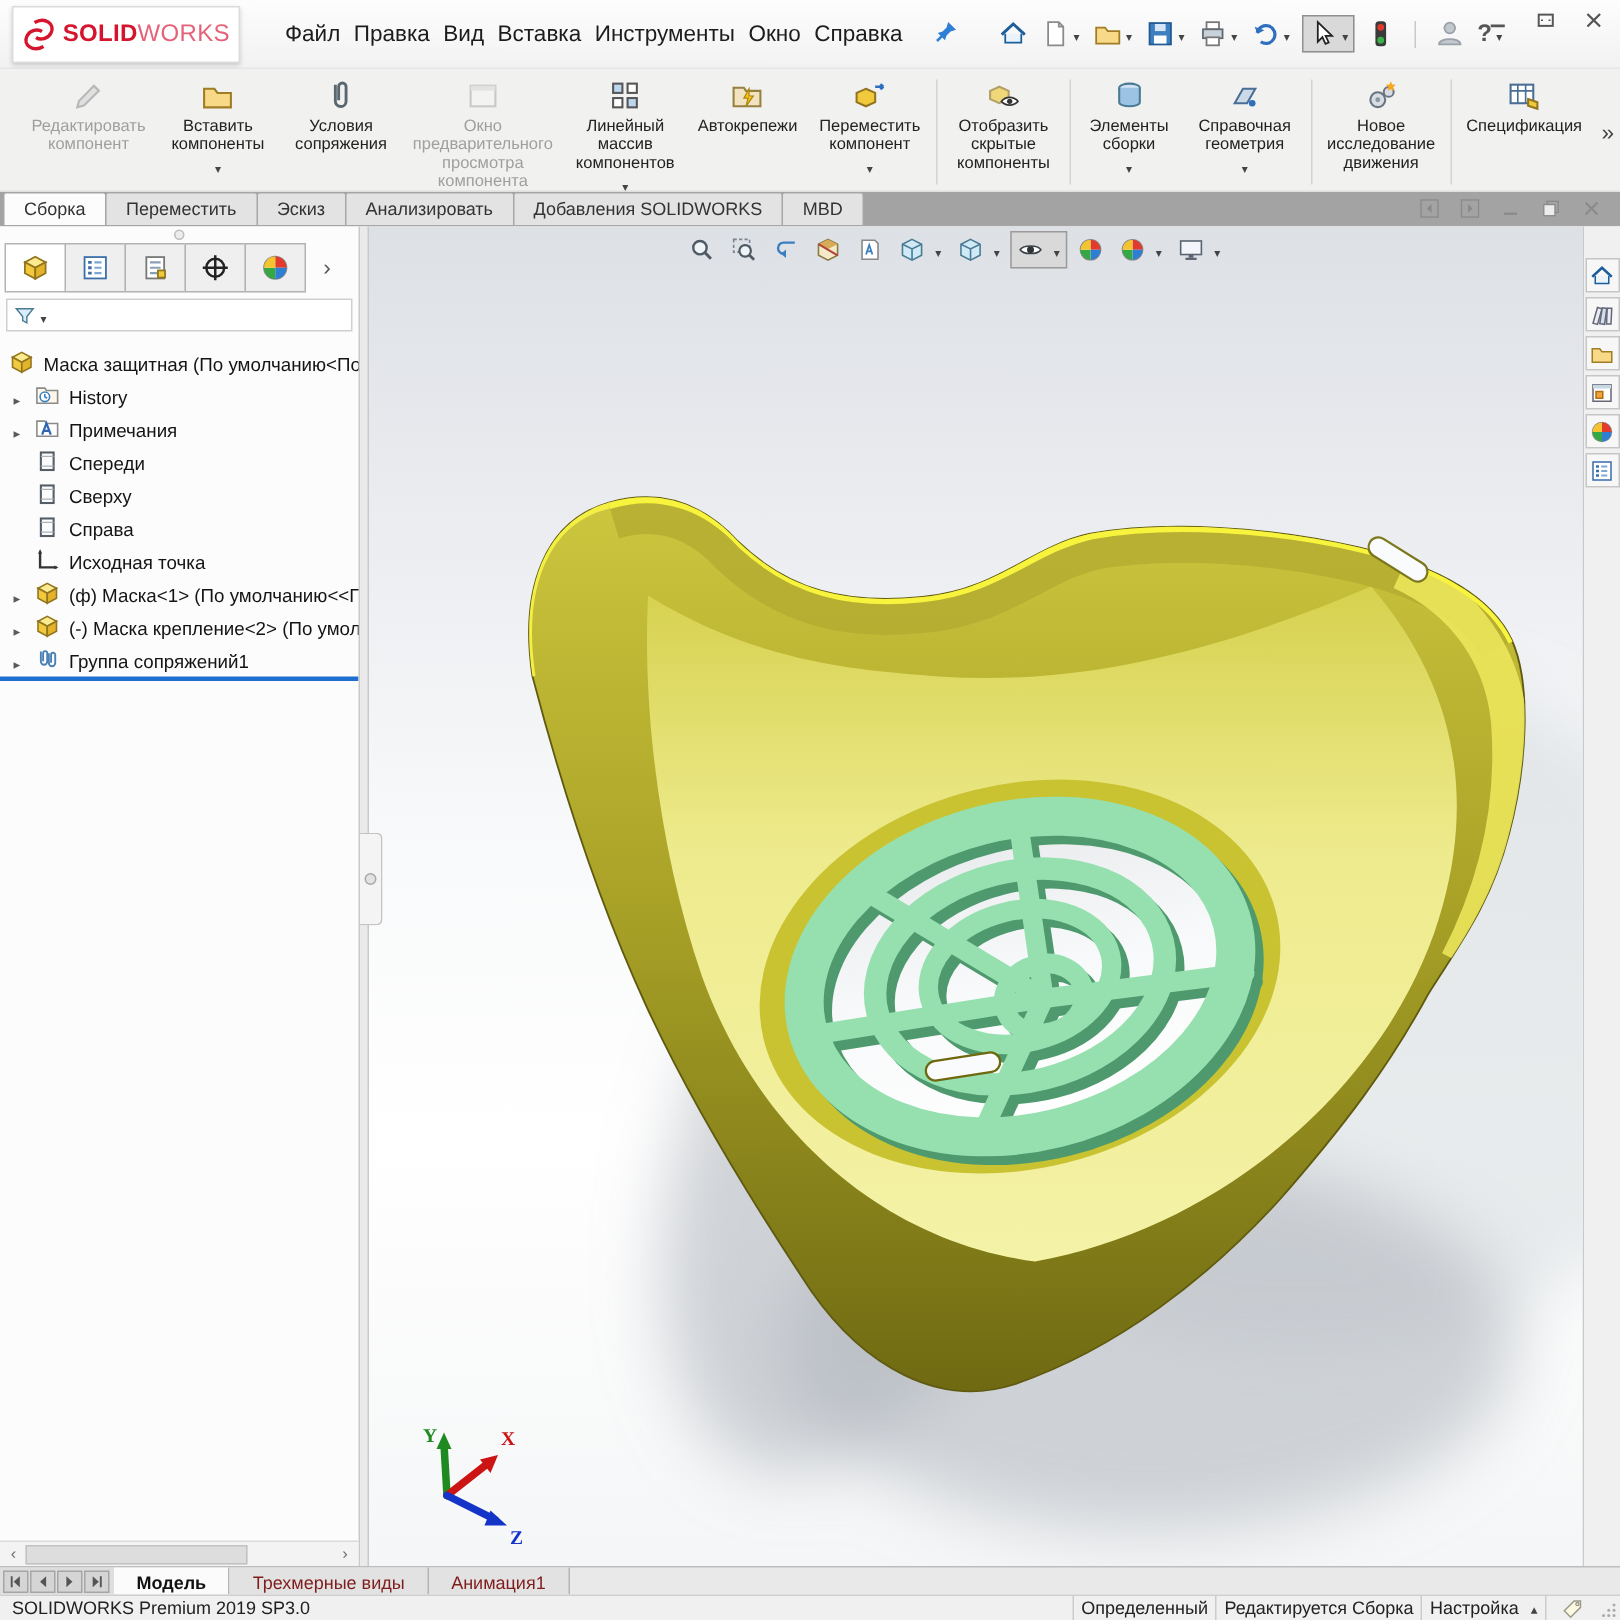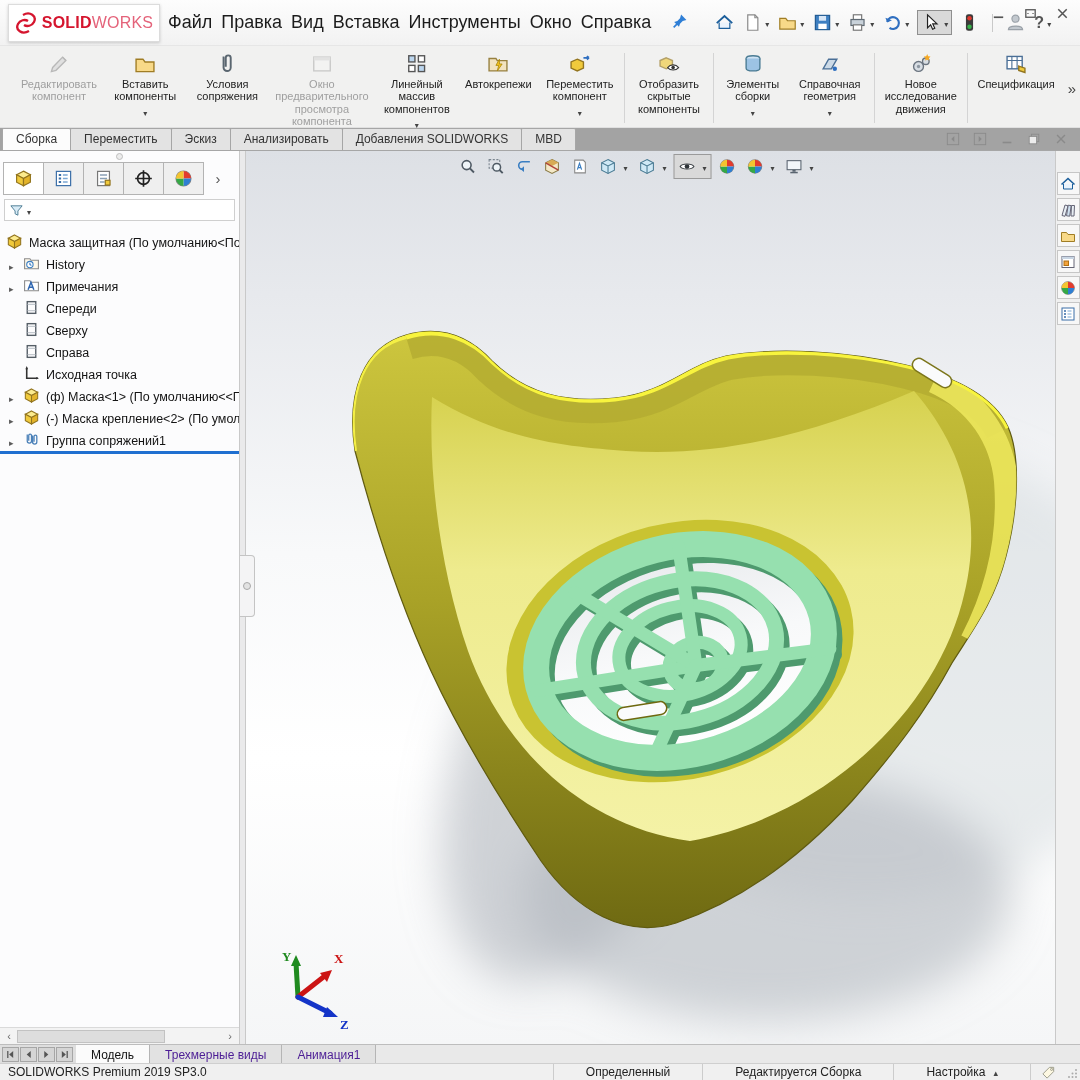--- a/index.html
+++ b/index.html
@@ -5,21 +5,21 @@
   *{box-sizing:border-box;margin:0;padding:0}
   html,body{width:1080px;height:1080px;overflow:hidden}
   body{font-family:"Liberation Sans",sans-serif;background:#f0f0f0;color:#222;font-size:13px}
   #app{position:relative;width:1080px;height:1080px;display:flex;flex-direction:column}
 
   
   .menubar{height:46px;background:linear-gradient(#fdfdfd,#f2f2f2);display:flex;align-items:center;position:relative;border-bottom:1px solid #e6e6e6}
   .logo{width:152px;height:38px;margin:3px 8px;background:#fff;border:1px solid #dcdcdc;box-shadow:0 1px 3px rgba(0,0,0,.18);display:flex;align-items:center;justify-content:center;gap:3px}
   .logo .b1{color:#d5152e;font-weight:bold;font-size:16px;letter-spacing:.2px}
   .logo .b2{color:#e4637a;font-size:16px;letter-spacing:.2px}
-  .menus{display:flex;gap:9px;font-size:18px;color:#1c1c1c}
+  .menus{display:flex;gap:9px;margin-left:22px;font-size:15px;color:#1c1c1c}
   .pinwrap{margin-left:20px}
   .quickbar{display:flex;align-items:center;margin-left:26px;gap:7px}
   .qb{display:flex;align-items:center;gap:3px;padding:2px 1px}
   .qb svg{width:19px;height:19px}
   .caret::after{content:"▾";font-size:8px;color:#444;line-height:1}
   .selbox{display:flex;align-items:center;border:1px solid #8f8f8f;background:#d9d9d9;padding:2px 3px;gap:4px}
   .vsep{width:1px;height:18px;background:#c9c9c9;margin:0 5px}
   .winctl{position:absolute;right:10px;top:6px;display:flex;gap:17px;align-items:center}
   .winctl svg{width:15px;height:15px}
 
@@ -85,28 +85,28 @@
 
   .taskpane{width:25px;background:#f0f0f0;border-left:1px solid #c9c9c9;padding-top:21px;display:flex;flex-direction:column;align-items:center;gap:3px}
   .tbtn{width:23px;height:23px;background:#f7f7f7;border:1px solid #c6c6c6;display:flex;align-items:center;justify-content:center}
   .tbtn svg{width:16px;height:16px}
 
   
   .sheetbar{height:19px;background:#e9e9e9;border-top:1px solid #bdbdbd;display:flex;align-items:stretch}
   .snav{display:flex;gap:1px;padding:1px 3px 1px 2px;align-items:center;background:#dedede}
   .snb{width:17px;height:15px;background:#d5d5d5;border:1px solid #a6a6a6;display:flex;align-items:center;justify-content:center}
   .snb svg{width:9px;height:9px}
-  .stab{font-size:12px;padding:2px 15px 0;border-right:1px solid #b5b5b5;background:#e2e2e2;display:flex;align-items:center;color:#4c1d95}
-  .stab.active{background:#fbfbfb;font-weight:normal;color:#111}
+  .stab{font-size:12px;padding:2px 15px 0;border-right:1px solid #b5b5b5;background:#e2e2e2;display:flex;align-items:center;color:#7f1d1d}
+  .stab.active{background:#fbfbfb;font-weight:bold;color:#111}
 
   
   .statusbar{height:17px;background:#f0f0f0;border-top:1px solid #cfcfcf;display:flex;align-items:center;font-size:12px;color:#222;position:relative}
   .sb-left{margin-left:8px}
   .sb-right{margin-left:auto;display:flex;align-items:center;height:100%}
-  .sb-cell{padding:0 32px;border-left:1px solid #ccc;height:100%;display:flex;align-items:center;gap:8px}
+  .sb-cell{padding:0 5px;border-left:1px solid #ccc;height:100%;display:flex;align-items:center;gap:8px}
   .upcaret::after{content:"▴";font-size:9px;color:#444}
   .sb-tag{padding:0 10px;border-left:1px solid #ccc;height:100%;display:flex;align-items:center}
   .sb-tag svg{width:15px;height:15px}
   .gripc{width:14px;height:100%;display:flex;align-items:flex-end;justify-content:flex-end;padding:0 2px 2px 0}
 </style>
 </head>
 <body>
 
 <svg width="0" height="0" style="position:absolute">
 <defs>

